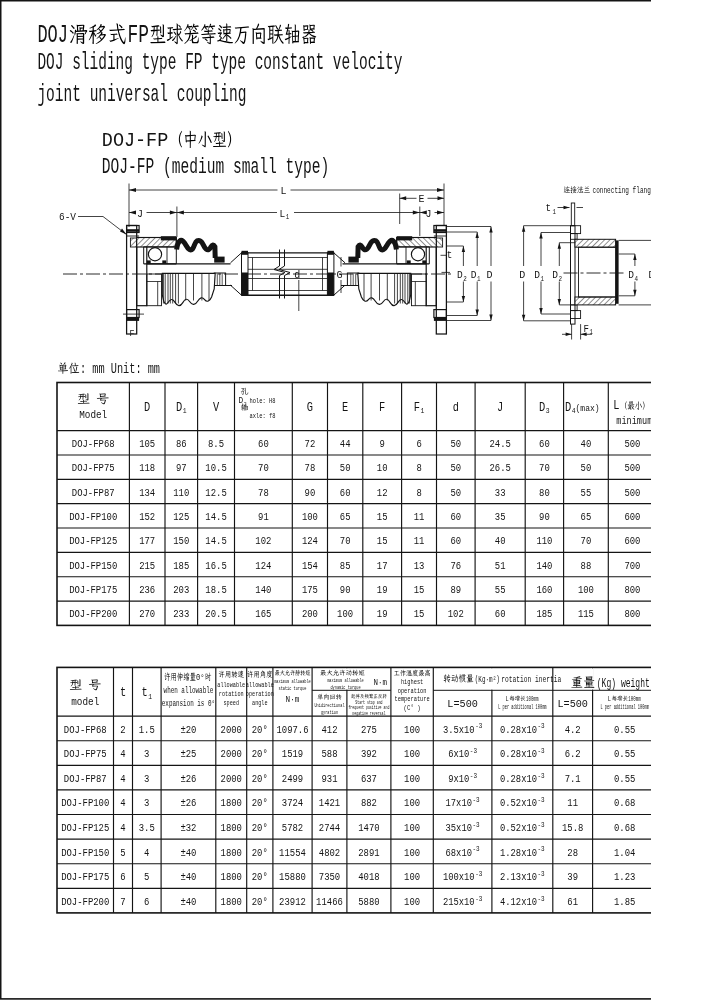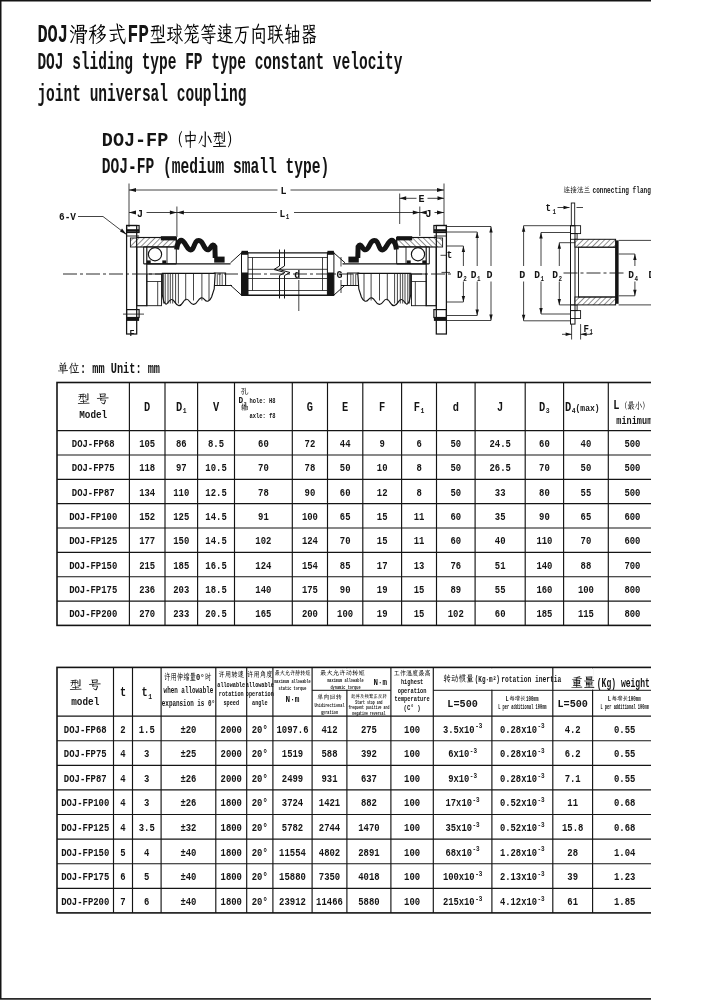--- a/index.html
+++ b/index.html
@@ -1,14 +1,14 @@
 <!DOCTYPE html>
 <html><head><meta charset="utf-8"><style>
 html,body{margin:0;padding:0;background:#ffffff;}
-#page{position:relative;width:651px;height:1000px;background:#ffffff;overflow:hidden;font-weight:bold;}
+#page{position:relative;width:651px;height:1000px;background:#ffffff;overflow:hidden;}
 </style></head><body>
 
 <div id="page">
 <svg width="707" height="1000" viewBox="0 0 707 1000" xmlns="http://www.w3.org/2000/svg">
 <defs>
 <pattern id="hat" width="3.8" height="3.8" patternUnits="userSpaceOnUse" patternTransform="rotate(45)">
           <rect width="3.8" height="3.8" fill="#ffffff"></rect>
           <line x1="0" y1="0" x2="0" y2="3.8" stroke="#1b1b1b" stroke-width="0.95"></line>
         </pattern>
 <path id="c0" d="M72 23V16L46 16L46 22ZM11 -4H12Q13 -4 16 1Q19 7 22 14Q24 20 27 27Q28 28 28 29Q28 31 27 31Q26 31 26 30Q25 29 24 28Q21 21 17 15Q14 9 10 5Q8 1 6 0Q5 0 5 -1Q5 -1 7 -2Q9 -4 11 -4ZM73 35V28L46 27L46 34ZM72 11 72 -2Q70 -1 67 0Q65 1 62 2Q61 3 60 3Q59 3 59 2Q59 1 61 -1Q63 -2 65 -4Q68 -6 71 -8Q73 -9 75 -9Q76 -9 77 -8Q79 -7 79 -4Q79 -4 79 -3Q79 -2 79 -1L79 35Q79 35 79 36Q79 36 79 37Q79 38 78 39Q77 40 75 40H74L46 39Q42 40 40 40Q39 40 39 40Q39 39 39 39Q40 39 40 38Q40 37 40 36Q40 34 40 33L40 1Q40 0 40 -2Q40 -3 39 -4Q39 -5 39 -5Q39 -7 40 -7Q42 -8 43 -9Q44 -9 44 -9Q46 -9 46 -7L46 10ZM4 50Q4 49 6 48Q9 46 12 44Q16 41 19 38Q20 37 21 37Q21 37 22 38Q23 38 24 39Q24 40 24 41Q24 42 23 43Q21 44 19 46Q16 48 14 50Q11 51 10 52Q8 53 7 53Q6 53 6 52Q5 52 5 51ZM72 60 71 52 61 51V59ZM73 72 73 65 62 64Q56 66 55 66Q54 66 54 65Q54 65 54 63Q55 62 55 61Q55 60 55 59L56 51L48 51L47 70ZM28 59Q29 61 29 62Q29 62 28 64Q27 65 24 67Q22 69 20 71Q18 73 16 74Q14 76 13 76Q12 76 12 74Q11 73 11 72Q11 72 12 70Q15 68 18 65Q21 62 24 59Q25 58 26 58Q27 58 28 59ZM36 45 87 47Q86 44 85 42Q84 39 82 37Q81 35 81 34Q81 33 82 33Q83 33 84 34Q86 36 88 38Q89 40 91 43Q93 45 94 47Q95 49 95 49Q95 51 93 52Q91 53 90 53H89L77 52L80 72Q80 72 80 73Q80 73 80 74Q80 74 79 76Q78 77 75 77H75L47 76Q42 77 40 77Q39 77 39 76Q39 76 39 76Q39 75 40 74Q40 73 41 72Q41 71 41 70L42 50L37 50L37 52V53Q37 54 37 55Q36 55 35 55Q34 55 34 55Q34 55 34 55Q32 55 32 55Q32 54 31 53Q31 49 30 45Q29 40 28 36Q27 35 27 34Q27 33 29 32Q30 32 30 32Q31 32 31 32Q32 32 33 33Q34 34 34 37Q35 39 36 45Z"></path>

